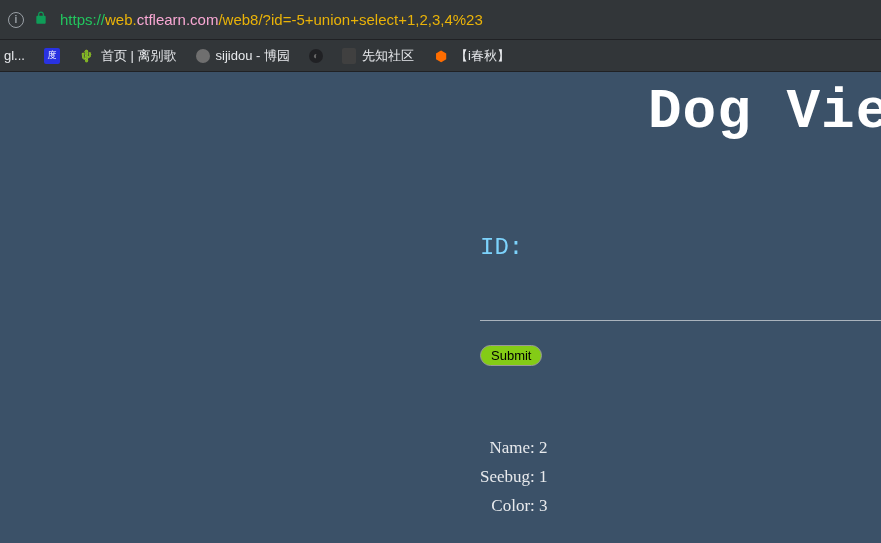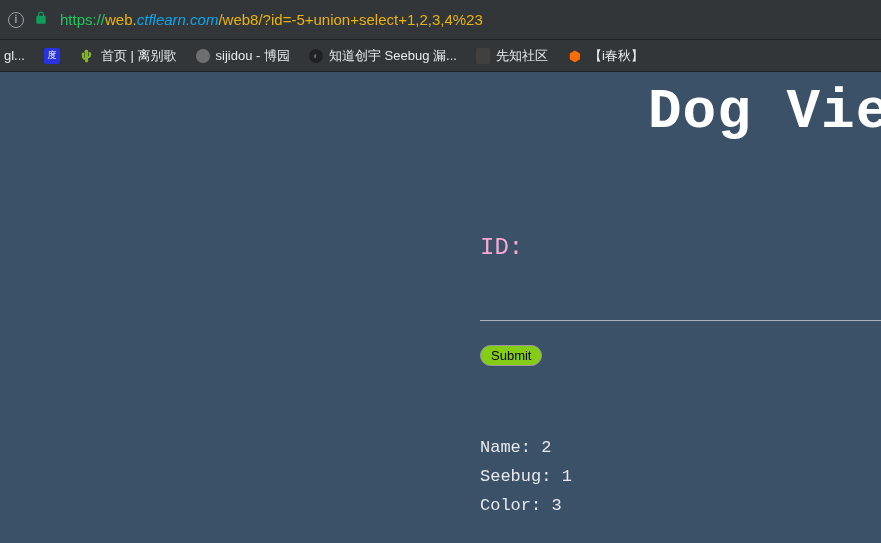--- a/index.html
+++ b/index.html
@@ -41,21 +41,21 @@
       color: #0f9d58;
       margin-right: 12px;
       font-size: 14px;
     }
     .url {
       color: #9aa0a6;
       font-size: 15px;
       white-space: nowrap;
     }
     .url .protocol { color: #22c55e; }
-    .url .domain { color: #0ea5e9; font-style: italic; }
+    .url .domain { color: #f9a8d4; }
     .url .path { color: #eab308; }
     
     
     .bookmarks-bar {
       background: #323639;
       height: 32px;
       display: flex;
       align-items: center;
       padding: 0 4px;
       border-bottom: 1px solid #202124;
@@ -129,21 +129,21 @@
     }
     .form-area {
       position: absolute;
       left: 480px;
       top: 162px;
       right: 0;
     }
     .id-label {
       font-family: "Courier New", monospace;
       font-size: 24px;
-      color: #f9a8d4;
+      color: #7dd3fc;
       margin-bottom: 32px;
     }
     .id-input-line {
       border: none;
       border-bottom: 1px solid #aab3bd;
       background: transparent;
       width: 100%;
       height: 28px;
       margin-bottom: 24px;
       outline: none;
@@ -157,24 +157,25 @@
       color: #000;
       border: 1px solid #999;
       border-radius: 11px;
       padding: 2px 10px;
       cursor: pointer;
     }
     .results {
       position: absolute;
       left: 480px;
       top: 362px;
-      font-family: Liberation Mono, monospace;
+      font-family: Liberation Serif, serif;
       font-size: 17px;
       color: #e8eaed;
       line-height: 1.7;
+      text-align: right;
     }
   </style>
 </head>
 <body>
 
 <div class="address-bar">
   <span class="info-icon">i</span>
   <span class="lock-icon">
     <svg width="14" height="14" viewBox="0 0 24 24" fill="#0f9d58">
         <path d="M18 8h-1V6c0-2.76-2.24-5-5-5S7 3.24 7 6v2H6c-1.1 0-2 .9-2 2v10c0 1.1.9 2 2 2h12c1.1 0 2-.9 2-2V10c0-1.1-.9-2-2-2zM9 6c0-1.66 1.34-3 3-3s3 1.34 3 3v2H9V6z"></path>
@@ -195,21 +196,20 @@
   <div class="bookmark">
     <span class="bookmark-icon cactus">🌵</span>
     <span>首页 | 离别歌</span>
   </div>
   <div class="bookmark">
     <span class="bookmark-icon gray-circle"></span>
     <span>sijidou - 博园</span>
   </div>
   <div class="bookmark">
     <span class="bookmark-icon dark-circle">◐</span>
-    <span>知道创宇 Seebug 漏...</span>
   </div>
   <div class="bookmark">
     <span class="bookmark-icon" style="width:14px;background:#404040;border-radius:2px;"></span>
     <span>先知社区</span>
   </div>
   <div class="bookmark">
     <span class="bookmark-icon orange">⬢</span>
     <span>【i春秋】</span>
   </div>
 </div>

